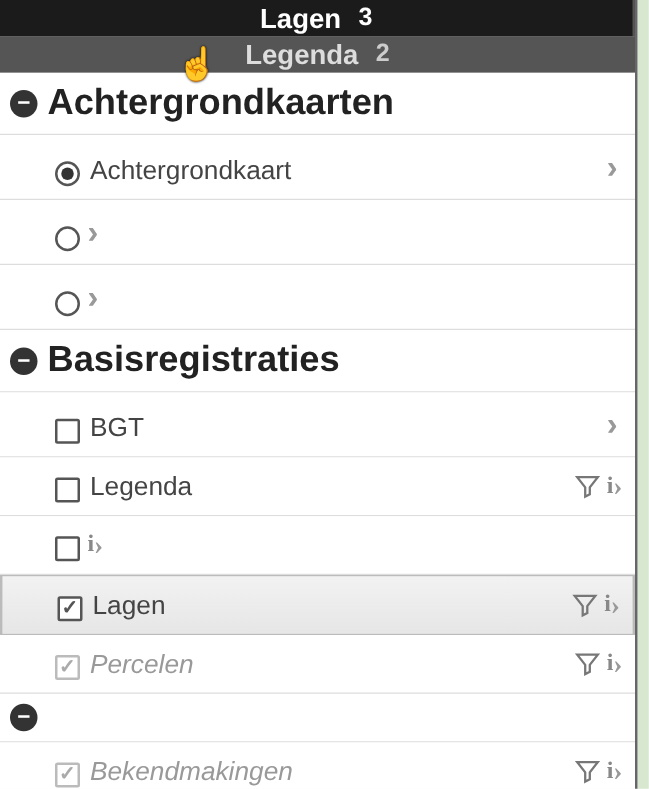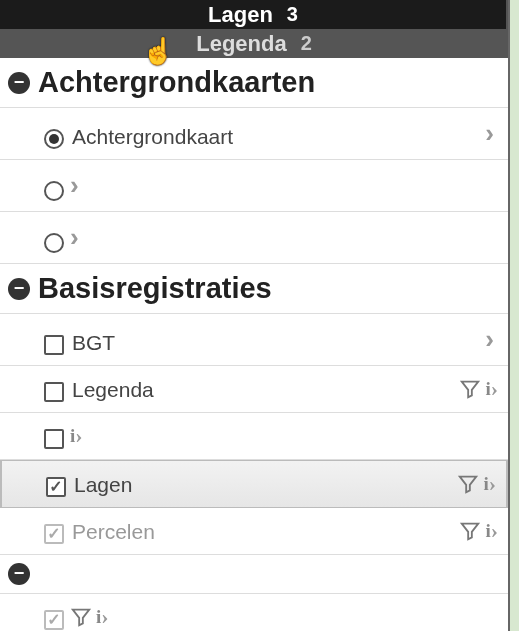--- a/index.html
+++ b/index.html
@@ -88,21 +88,21 @@
       border-bottom: 1px solid #ddd;
       gap: 6px;
       background: #fff;
     }
     .item.selected {
       background: linear-gradient(#f2f2f2, #e6e6e6);
       border: 1px solid #bbb;
       border-left: 2px solid #bbb;
       border-right: 2px solid #bbb;
     }
-    .item.disabled .item-label { color: #999; }
+    .item.disabled .item-label { color: #999; font-style: italic; }
     .control {
       width: 20px;
       height: 20px;
       flex-shrink: 0;
       display: inline-flex;
       align-items: center;
       justify-content: center;
       border: 2px solid #555;
       background: #fff;
     }
@@ -266,20 +266,21 @@
           </span>
       </span>
     </div>
 
     <div class="group-header">
       <span class="collapse-btn"></span>
     </div>
 
     <div class="item disabled" style="border-bottom:none;">
       <span class="control checkbox on disabled"></span>
+      <span class="item-label">Bekendmakingen</span>
       <span class="item-icons">
         <span class="funnel">
           <svg viewBox="0 0 24 24" fill="none" stroke="#777" stroke-width="2">
               <path d="M3 4h18l-7 9v6l-4 2v-8L3 4z"></path>
             </svg>
         </span>
         <span class="info-chev">
             <span class="i">i</span>
             <span class="chev">›</span>
           </span>

